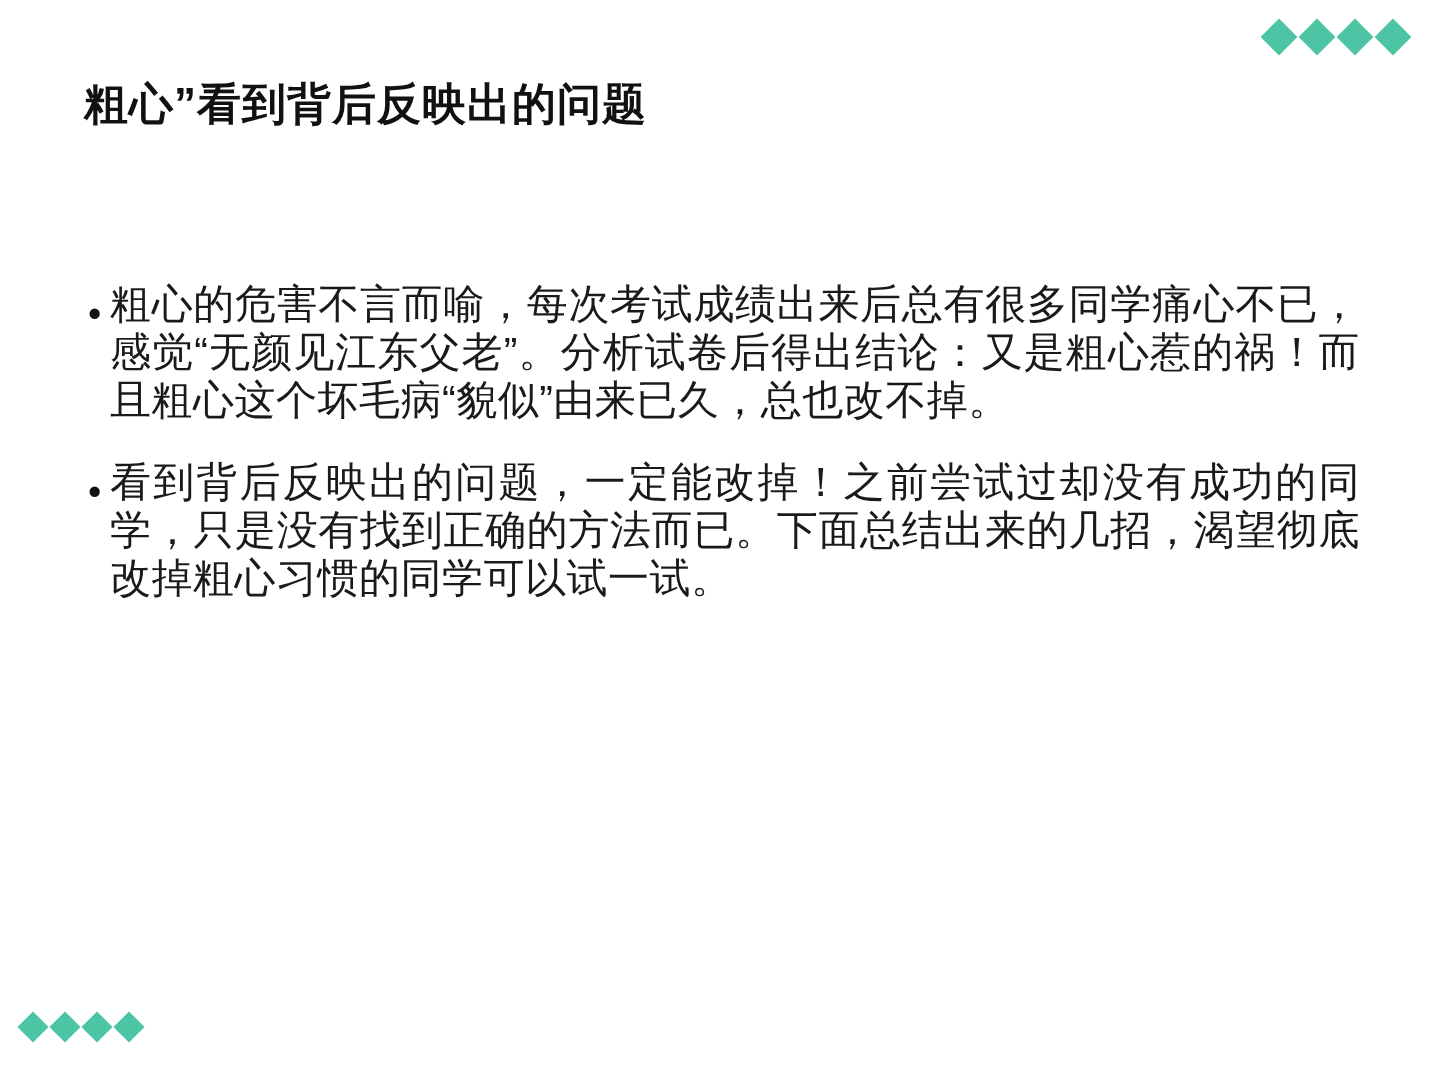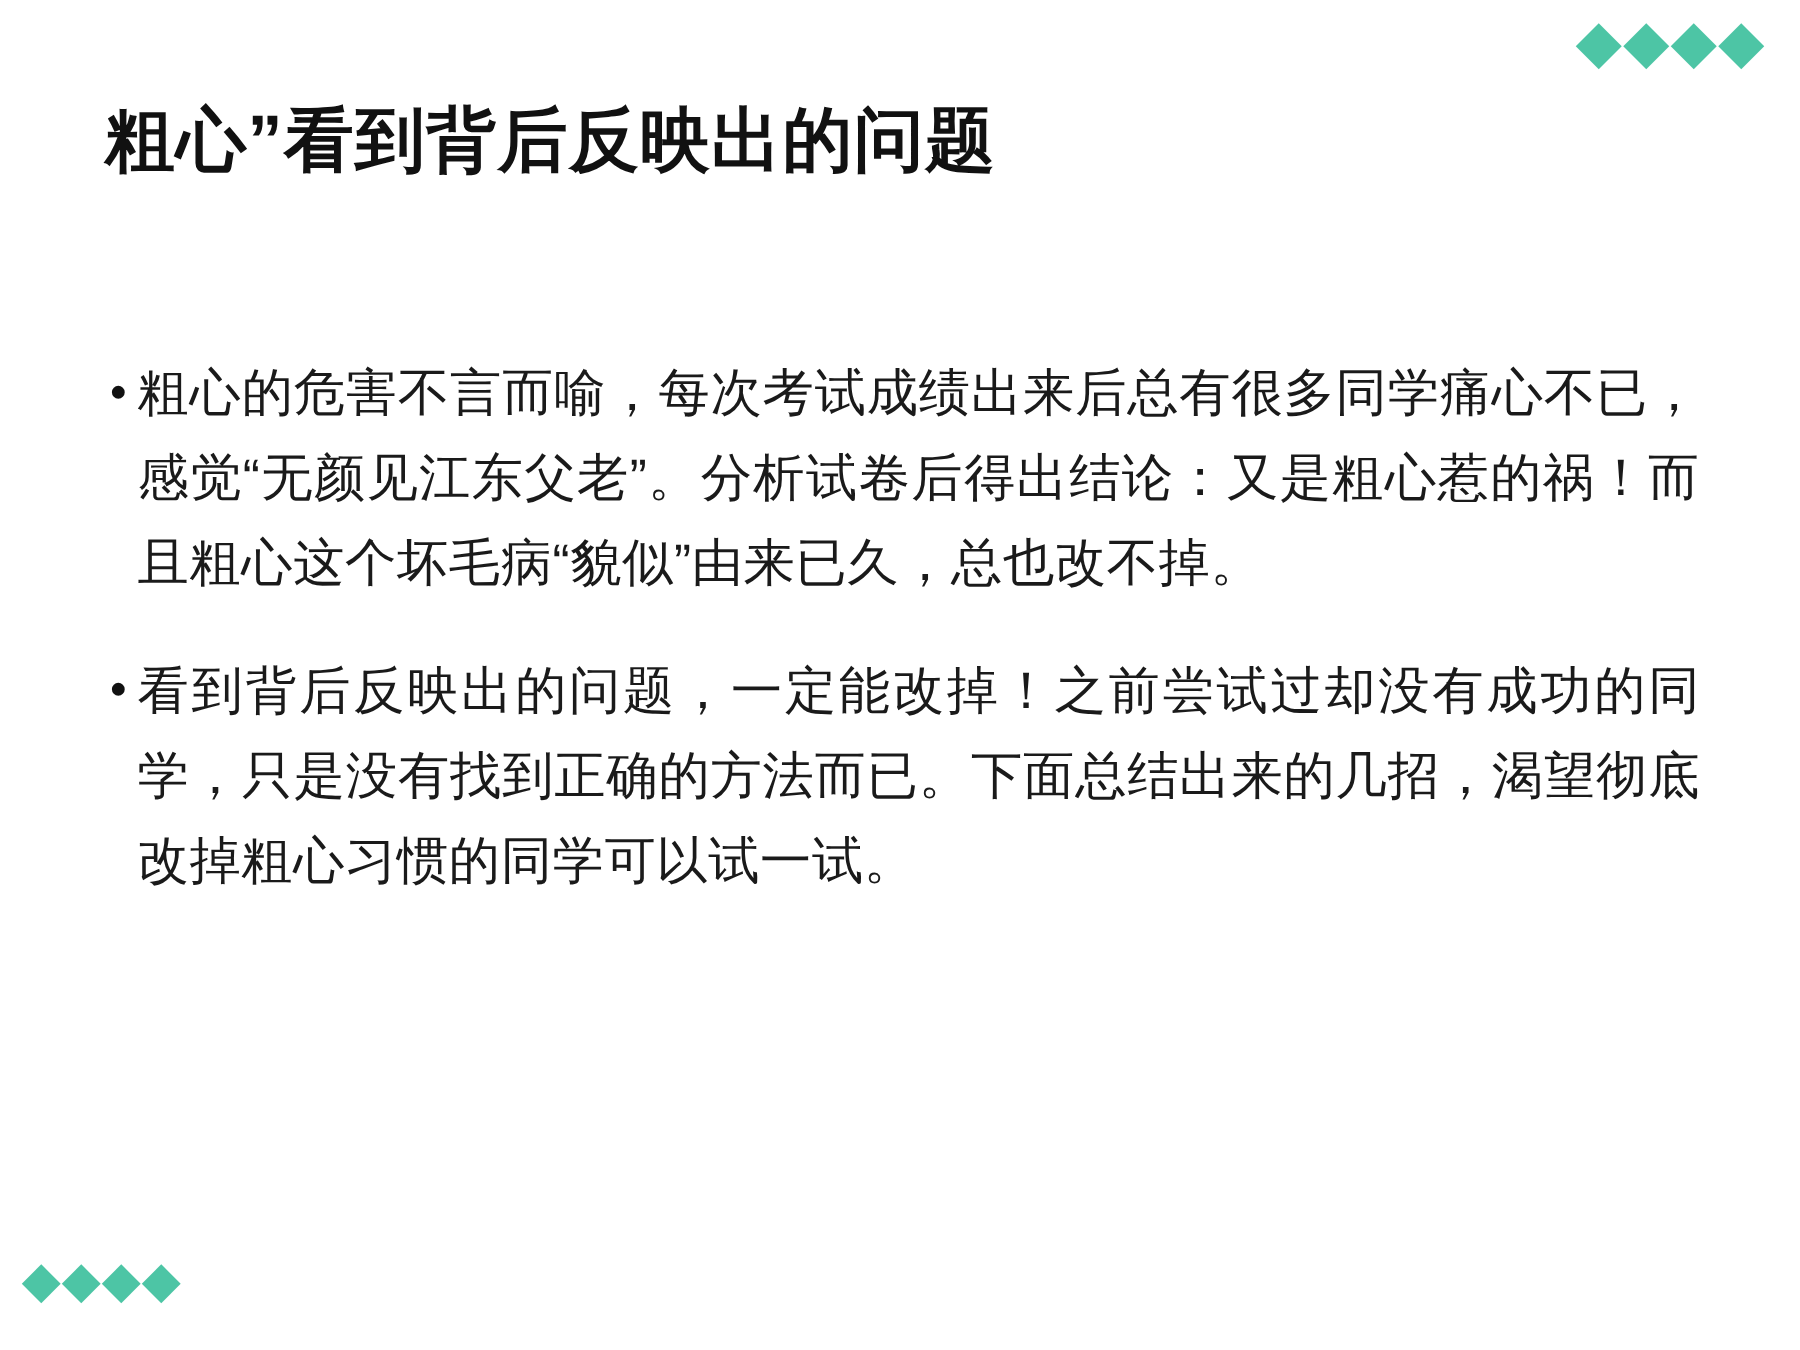--- a/index.html
+++ b/index.html
@@ -44,21 +44,21 @@
   }
   .diamond.small {
     width: 22px;
     height: 22px;
   }
 
   .title {
     position: absolute;
     top: 78px;
     left: 84px;
-    font-size: 56px;
+    font-size: 44px;
     font-weight: bold;
     color: #111111;
     letter-spacing: 1px;
     line-height: 1.2;
     white-space: nowrap;
   }
 
   .body-block {
     position: absolute;
     top: 280px;
@@ -78,21 +78,21 @@
     flex: 0 0 auto;
     width: 22px;
     font-size: 38px;
     line-height: 68px;
     color: #111111;
     text-align: left;
   }
   .bullet-text {
     flex: 1 1 auto;
     font-size: 41px;
-    line-height: 68px;
+    line-height: 48px;
     color: #1a1a1a;
     text-align: justify;
     text-justify: inter-ideograph;
     letter-spacing: 0.5px;
   }
 </style>
 </head>
 <body>
 
 <div class="slide">

